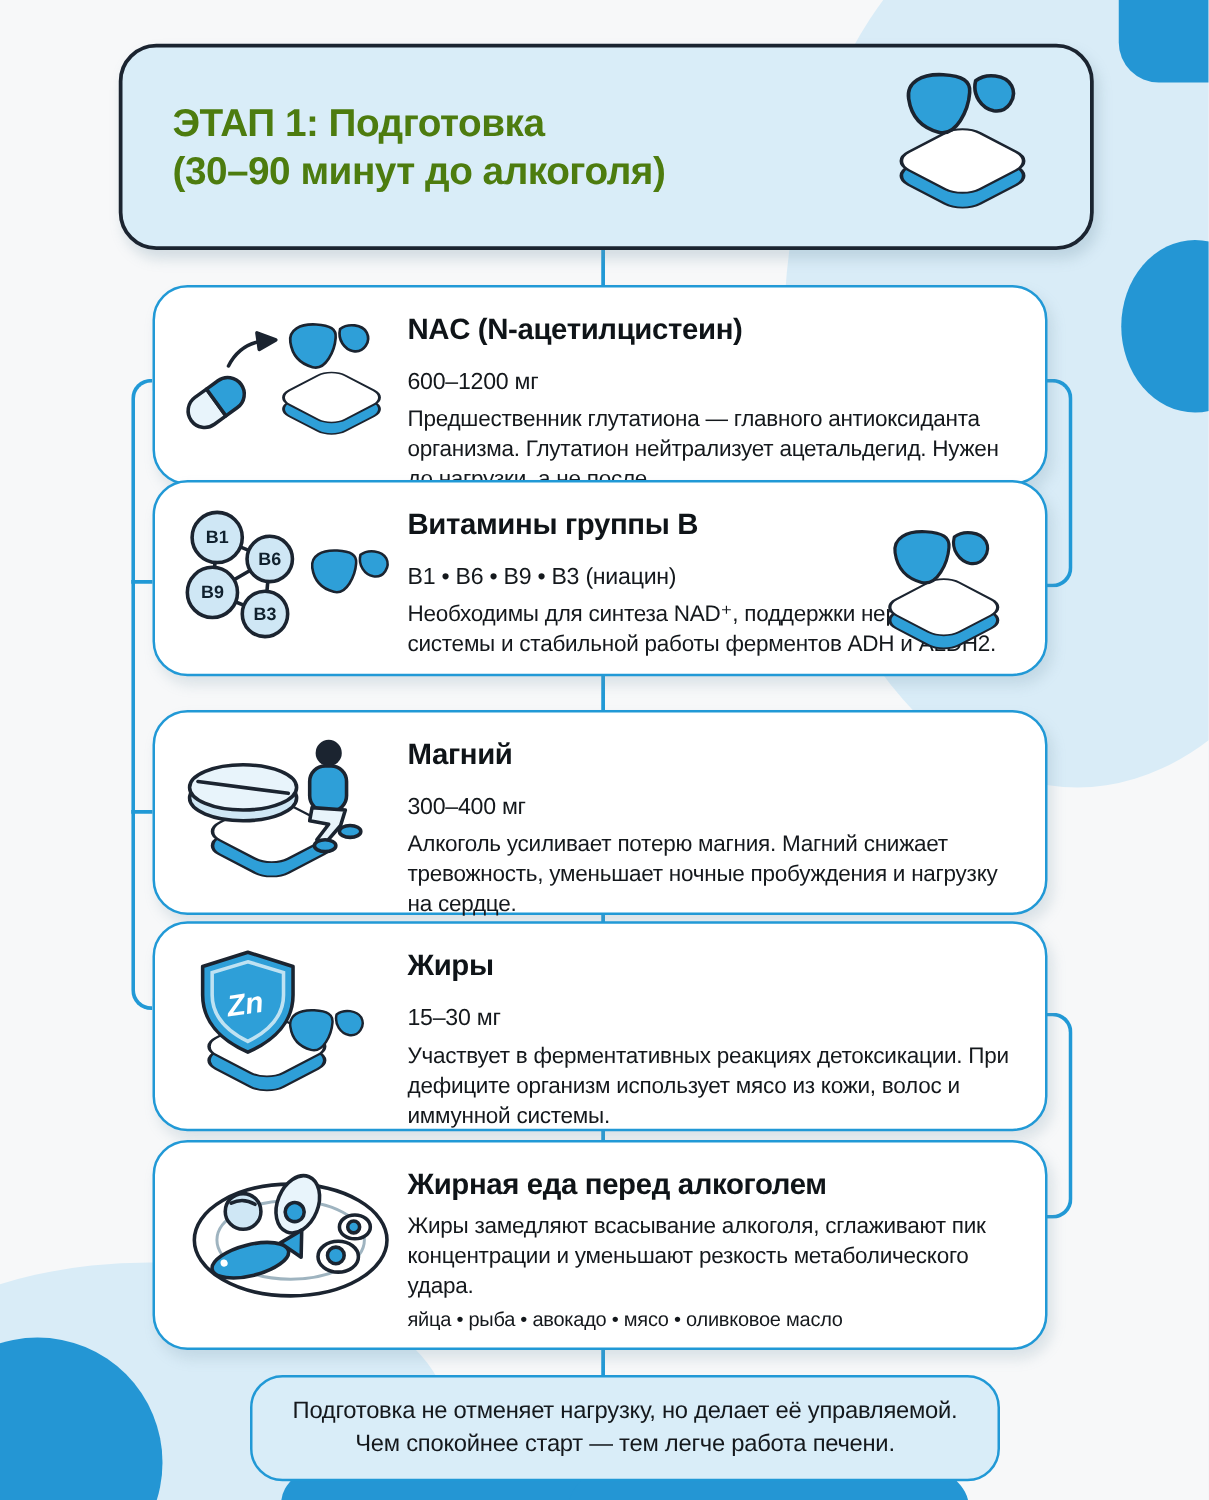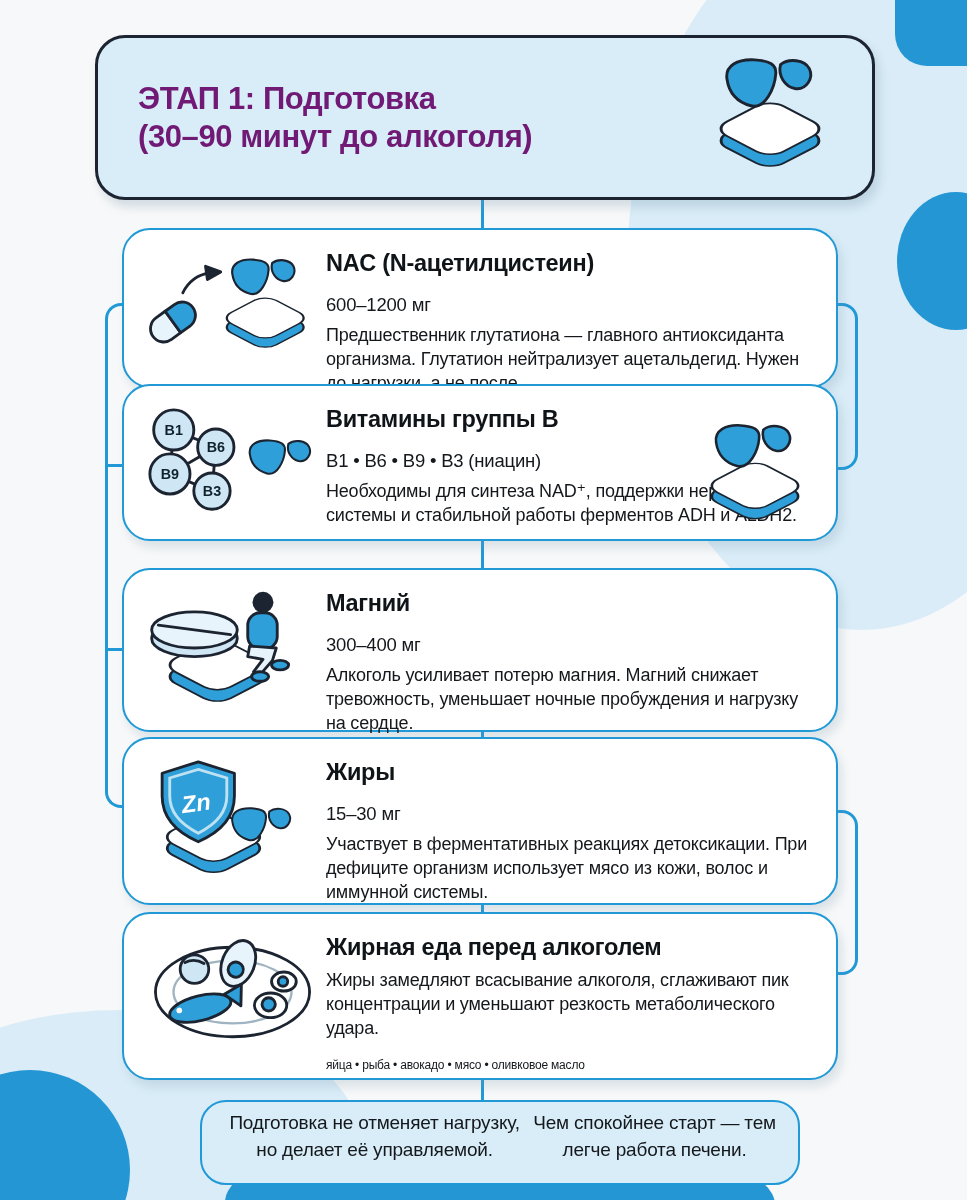--- a/index.html
+++ b/index.html
@@ -30,45 +30,45 @@
   .right-bracket{width:22px;border:3px solid var(--accent);border-left:none;border-radius:0 16px 16px 0}
   .rb-a{left:836px;top:303px;height:167px}
   .rb-b{left:836px;top:810px;height:165px}
 
   
   .header-card{position:absolute;z-index:2;left:95px;top:35px;width:780px;height:165px;
     background:var(--header_bg);border:3px solid var(--dark);border-radius:30px;
     display:flex;align-items:center;padding:18px 26px 18px 40px;
     box-shadow:4px 7px 10px rgba(120,150,170,.28)}
   .header-text{flex:1}
-  .header-text h1{font-size:31px;line-height:1.22;font-weight:700;letter-spacing:-.4px;color:#701a75}
+  .header-text h1{font-size:31px;line-height:1.22;font-weight:700;letter-spacing:-.4px;color:#4d7c0f}
   .header-text h1 span{display:block}
   .header-subtitle{margin-top:11px;font-size:18.5px;letter-spacing:-.2px}
   .header-icon{width:128px;flex:0 0 auto;margin-right:12px}
 
   .card{position:absolute;z-index:2;left:122px;width:716px;background:var(--card_bg);
     border:2.5px solid var(--accent);border-radius:28px;display:flex;align-items:flex-start;
     padding:17px 22px 14px 16px;box-shadow:4px 7px 10px rgba(120,150,170,.22)}
   .card-icon{width:186px;flex:0 0 auto;display:flex;justify-content:center;align-items:center}
   .card-text{flex:1;padding-top:3px;max-width:505px}
   .card-text h2{font-size:23.5px;font-weight:700;letter-spacing:-.3px;color:#0f1418}
   .dose{font-size:18.5px;margin-top:17px;letter-spacing:-.2px}
   .dose:empty{display:none}
   .body{font-size:18px;line-height:1.33;margin-top:8px;letter-spacing:-.2px}
-  .tags{font-size:12px;margin-top:17px;letter-spacing:-.2px}
+  .tags{font-size:16px;margin-top:7px;letter-spacing:-.2px}
   .card-1{top:228px;height:160px}
   .card-2{top:384px;height:157px}
   .card-3{top:568px;height:164px}
   .card-4{top:737px;height:168px}
   .card-5{top:912px;height:168px}
   .card-side-icon{position:absolute;right:22px;top:36px;width:118px}
 
   .footer-card{position:absolute;z-index:3;left:200px;top:1100px;width:600px;height:85px;
     background:var(--header_bg);border:2.5px solid var(--accent);border-radius:26px;
-    display:flex;flex-direction:row;justify-content:center;text-align:center;padding:8px 18px}
+    display:flex;flex-direction:column;justify-content:center;text-align:center;padding:8px 18px}
   .footer-card p{font-size:19px;line-height:1.42;letter-spacing:-.2px}
 
   
   svg{display:block}
   .stk{stroke:var(--dark);stroke-width:3;stroke-linejoin:round;stroke-linecap:round}
   .f-blue{fill:var(--icon_blue)}
   .f-white{fill:#ffffff}
   .f-light{fill:#e8f4fb}
   .f-mid{fill:#cfe7f5}
   .f-none{fill:none}

